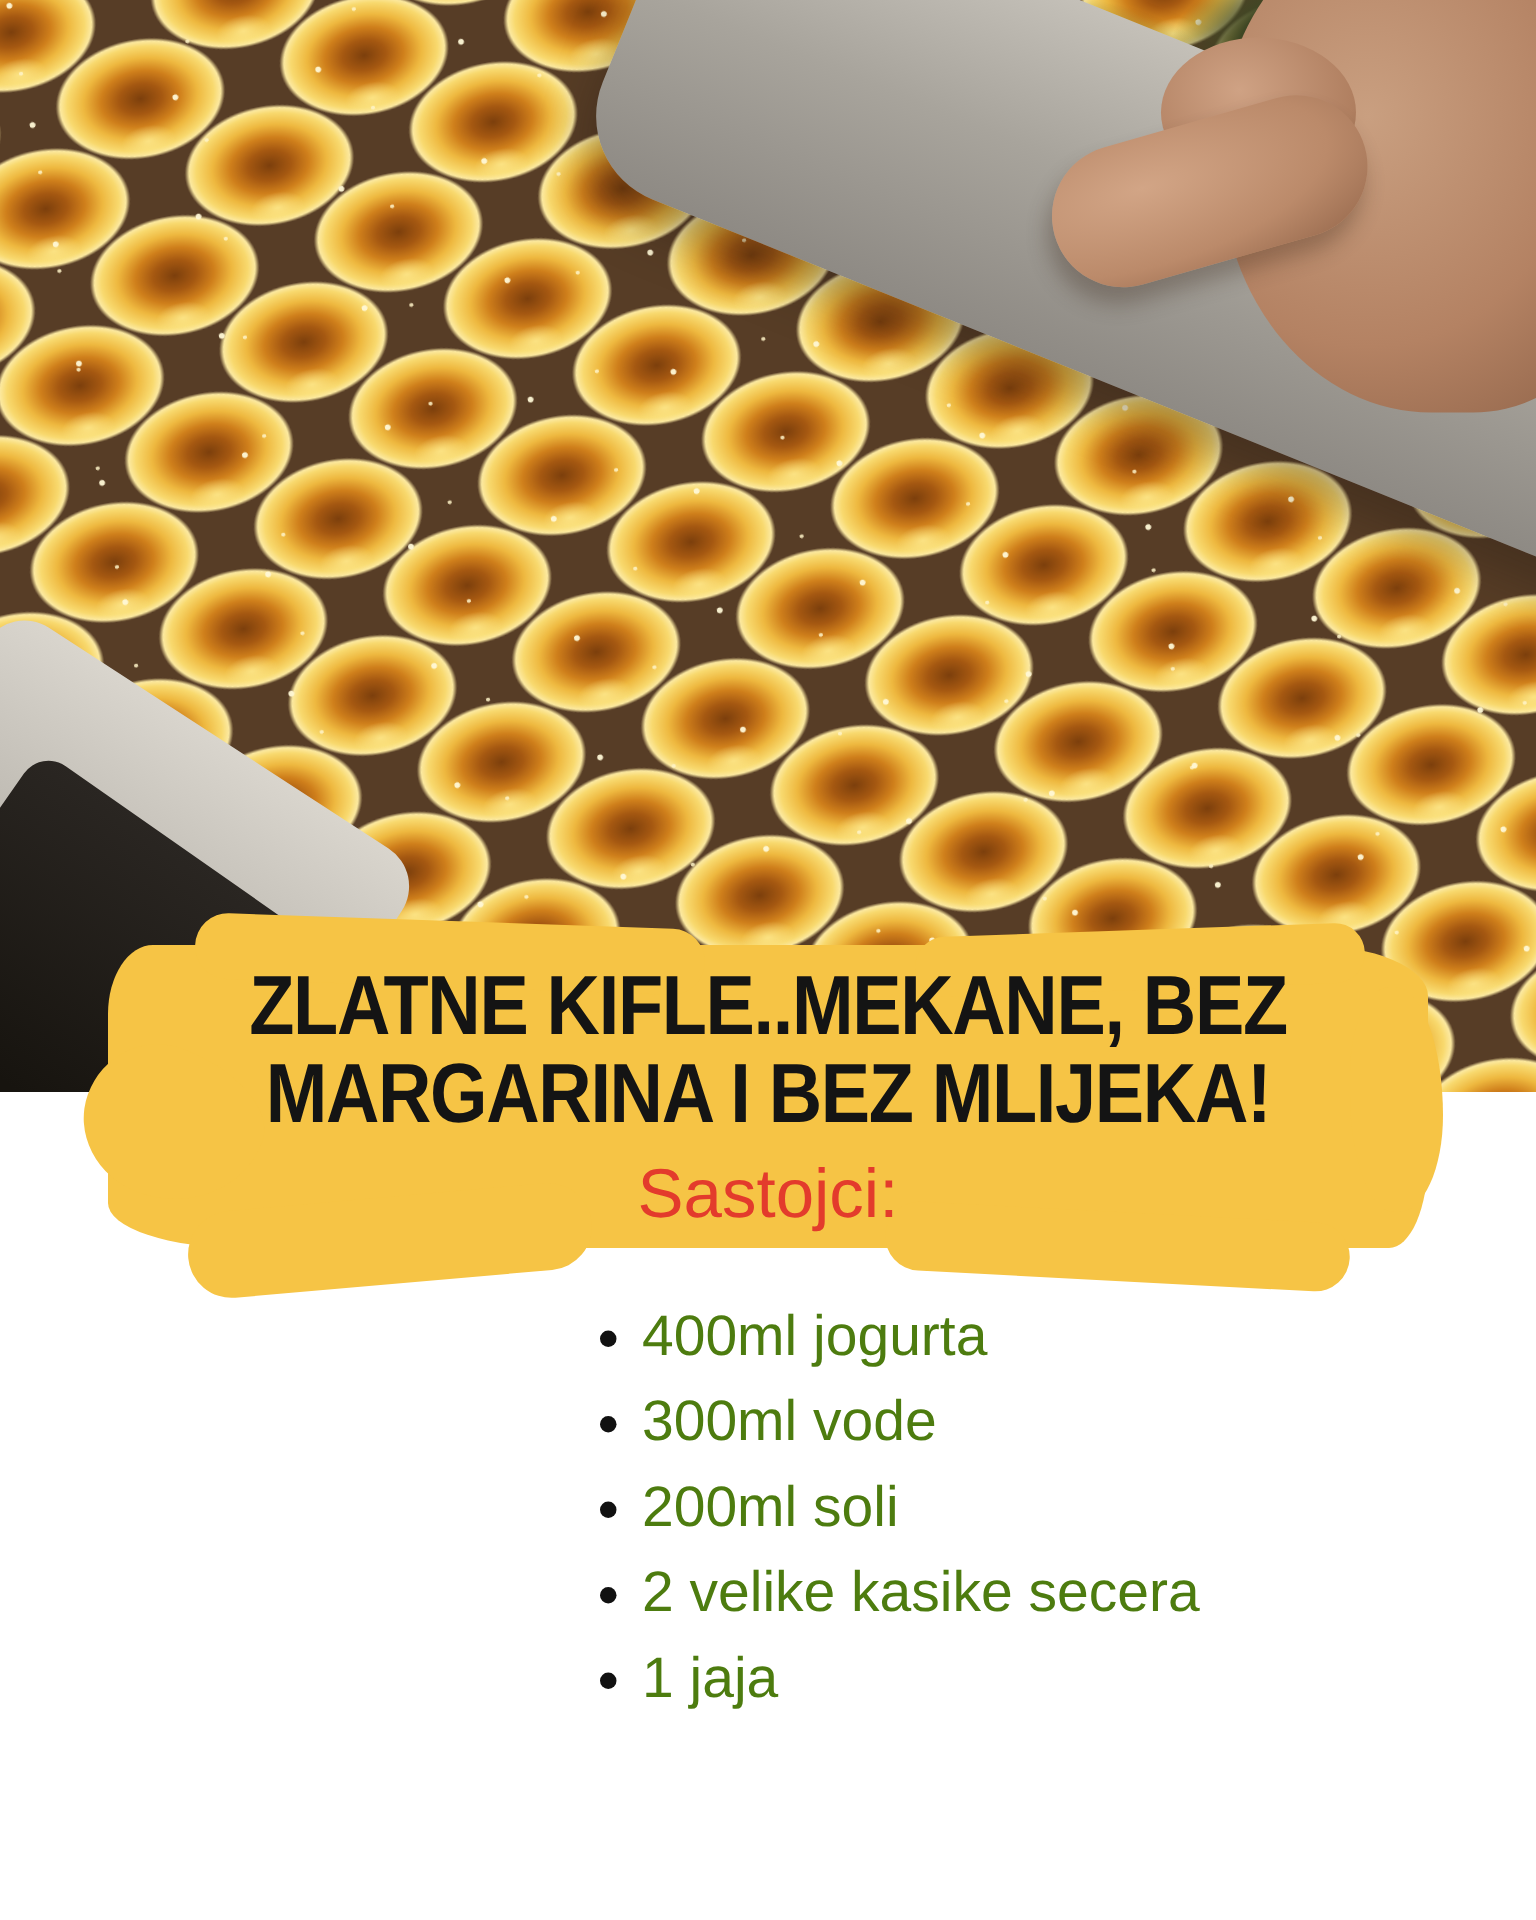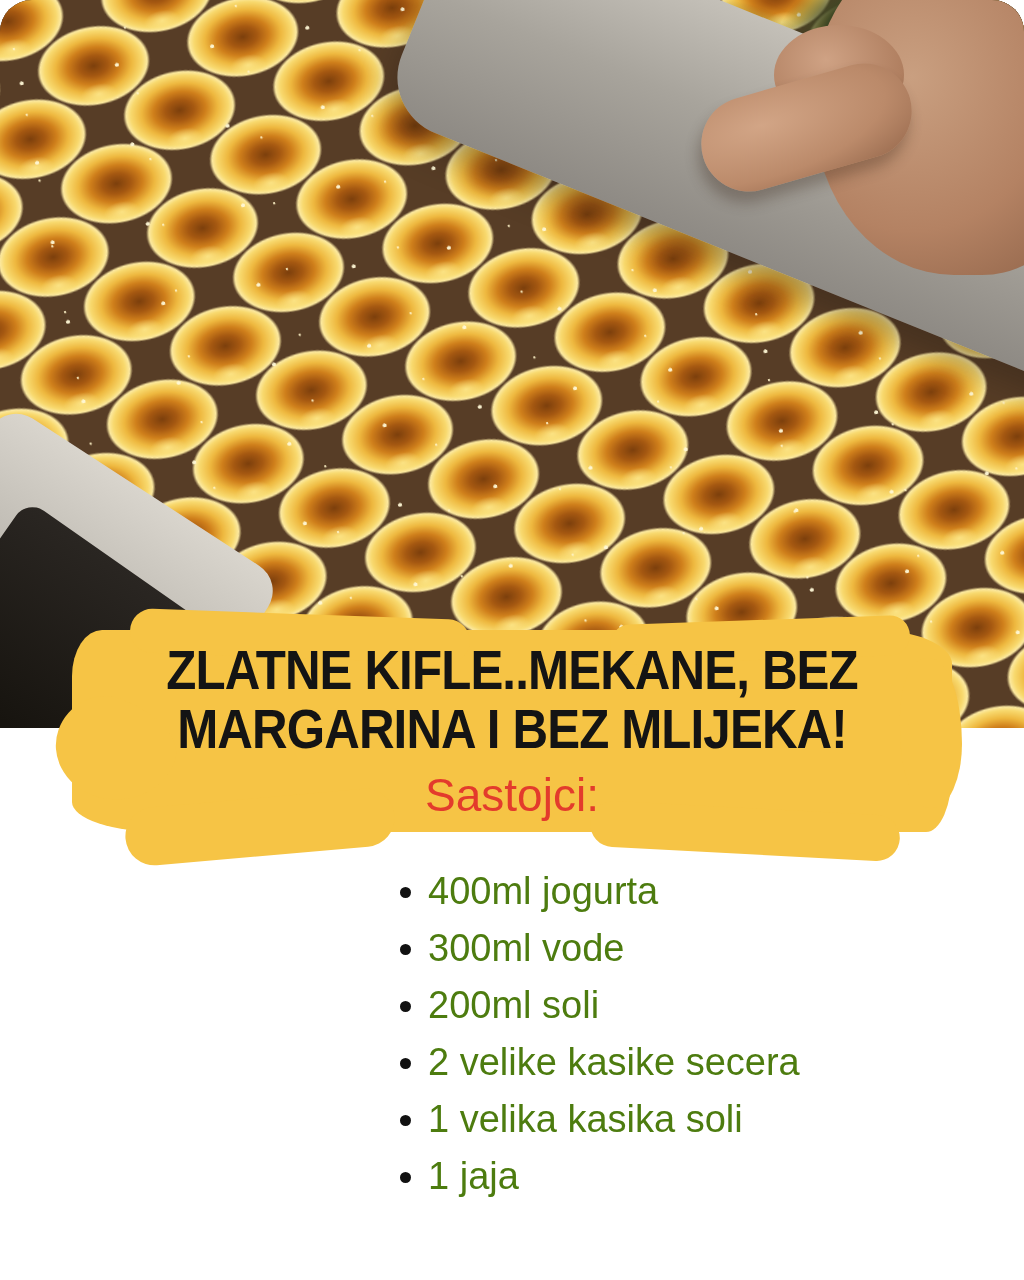--- a/index.html
+++ b/index.html
@@ -1,20 +1,20 @@
 <!DOCTYPE html>
 <html><head>
 <meta charset="utf-8">
 <style>
   * { margin:0; padding:0; box-sizing:border-box; }
   html,body { background:#ffffff; }
   body { font-family:"Liberation Sans", sans-serif; }
   .page {
     position:relative; width:1024px; height:1280px;
-    background:#ffffff; overflow:hidden;border-radius:32px;
+    background:#ffffff; overflow:hidden;
   }
 
   
   .photo {
     position:absolute; left:0; top:0; width:1024px; height:728px;
     background:#5f432a; overflow:hidden; z-index:1;
   }
   .rolls {
     position:absolute; left:-140px; top:-130px; width:1400px; height:1040px;
     transform:rotate(-11deg);
@@ -145,17 +145,16 @@
       <span class="title-line">MARGARINA I BEZ MLIJEKA!</span>
     </span>
     <span class="subtitle">Sastojci:</span>
   </div>
 
   <ul class="ingredients">
     <li>400ml jogurta</li>
     <li>300ml vode</li>
     <li>200ml soli</li>
     <li>2 velike kasike secera</li>
-    <li>1 velika kasika soli</li>
     <li>1 jaja</li>
   </ul>
 
 </div>
 
 </body></html>

